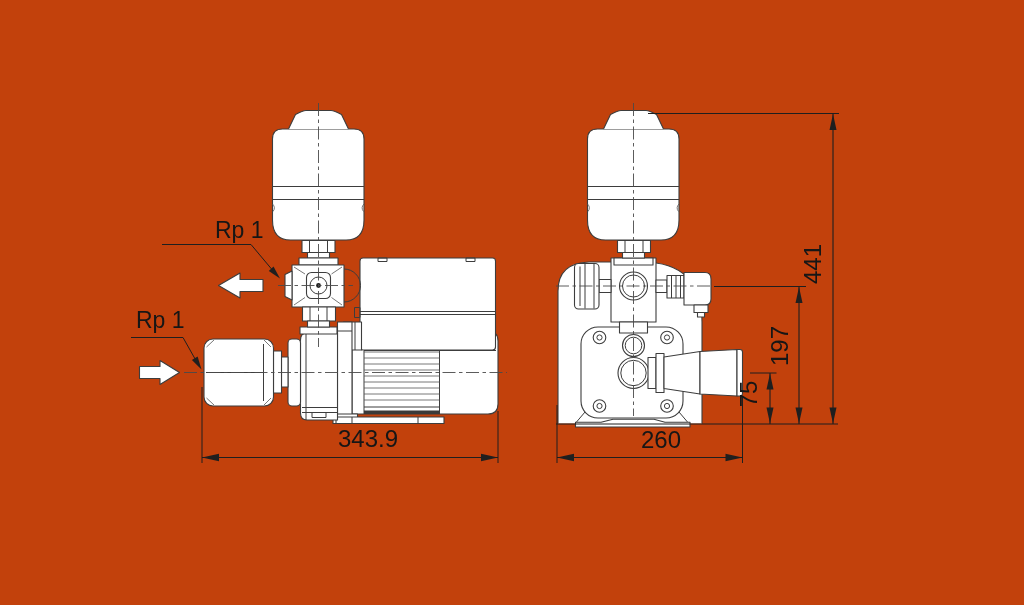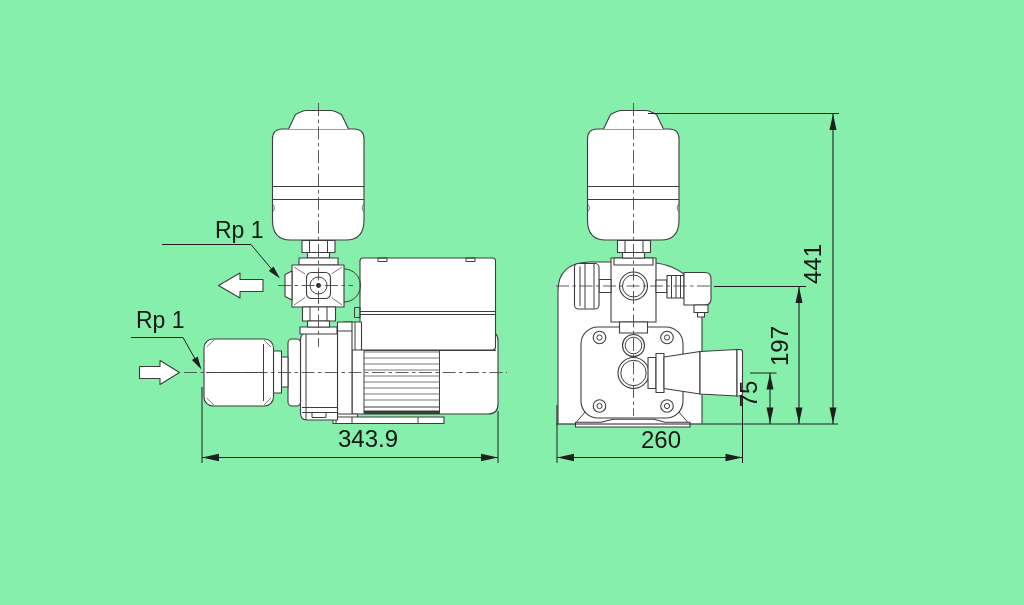--- a/index.html
+++ b/index.html
@@ -1,19 +1,19 @@
 <!DOCTYPE html>
 <html><head>
 <meta charset="utf-8">
 <style>
   html,body{margin:0;padding:0;background:#fff;}
   .canvas{
     position:relative;
     width:1024px;height:605px;
-    background:#86efac;
+    background:#c2410c;
     font-family:"Liberation Sans", sans-serif;
     overflow:hidden;
   }
   svg{position:absolute;left:0;top:0;}
   
   .p   {fill:#fff;stroke:#3d3d3d;stroke-width:1.1;stroke-linejoin:round;}
   .pl  {fill:none;stroke:#3d3d3d;stroke-width:1;stroke-linejoin:round;}
   .plt {fill:none;stroke:#555;stroke-width:0.8;}
   .dark{fill:#3a3a3a;stroke:none;}
   

